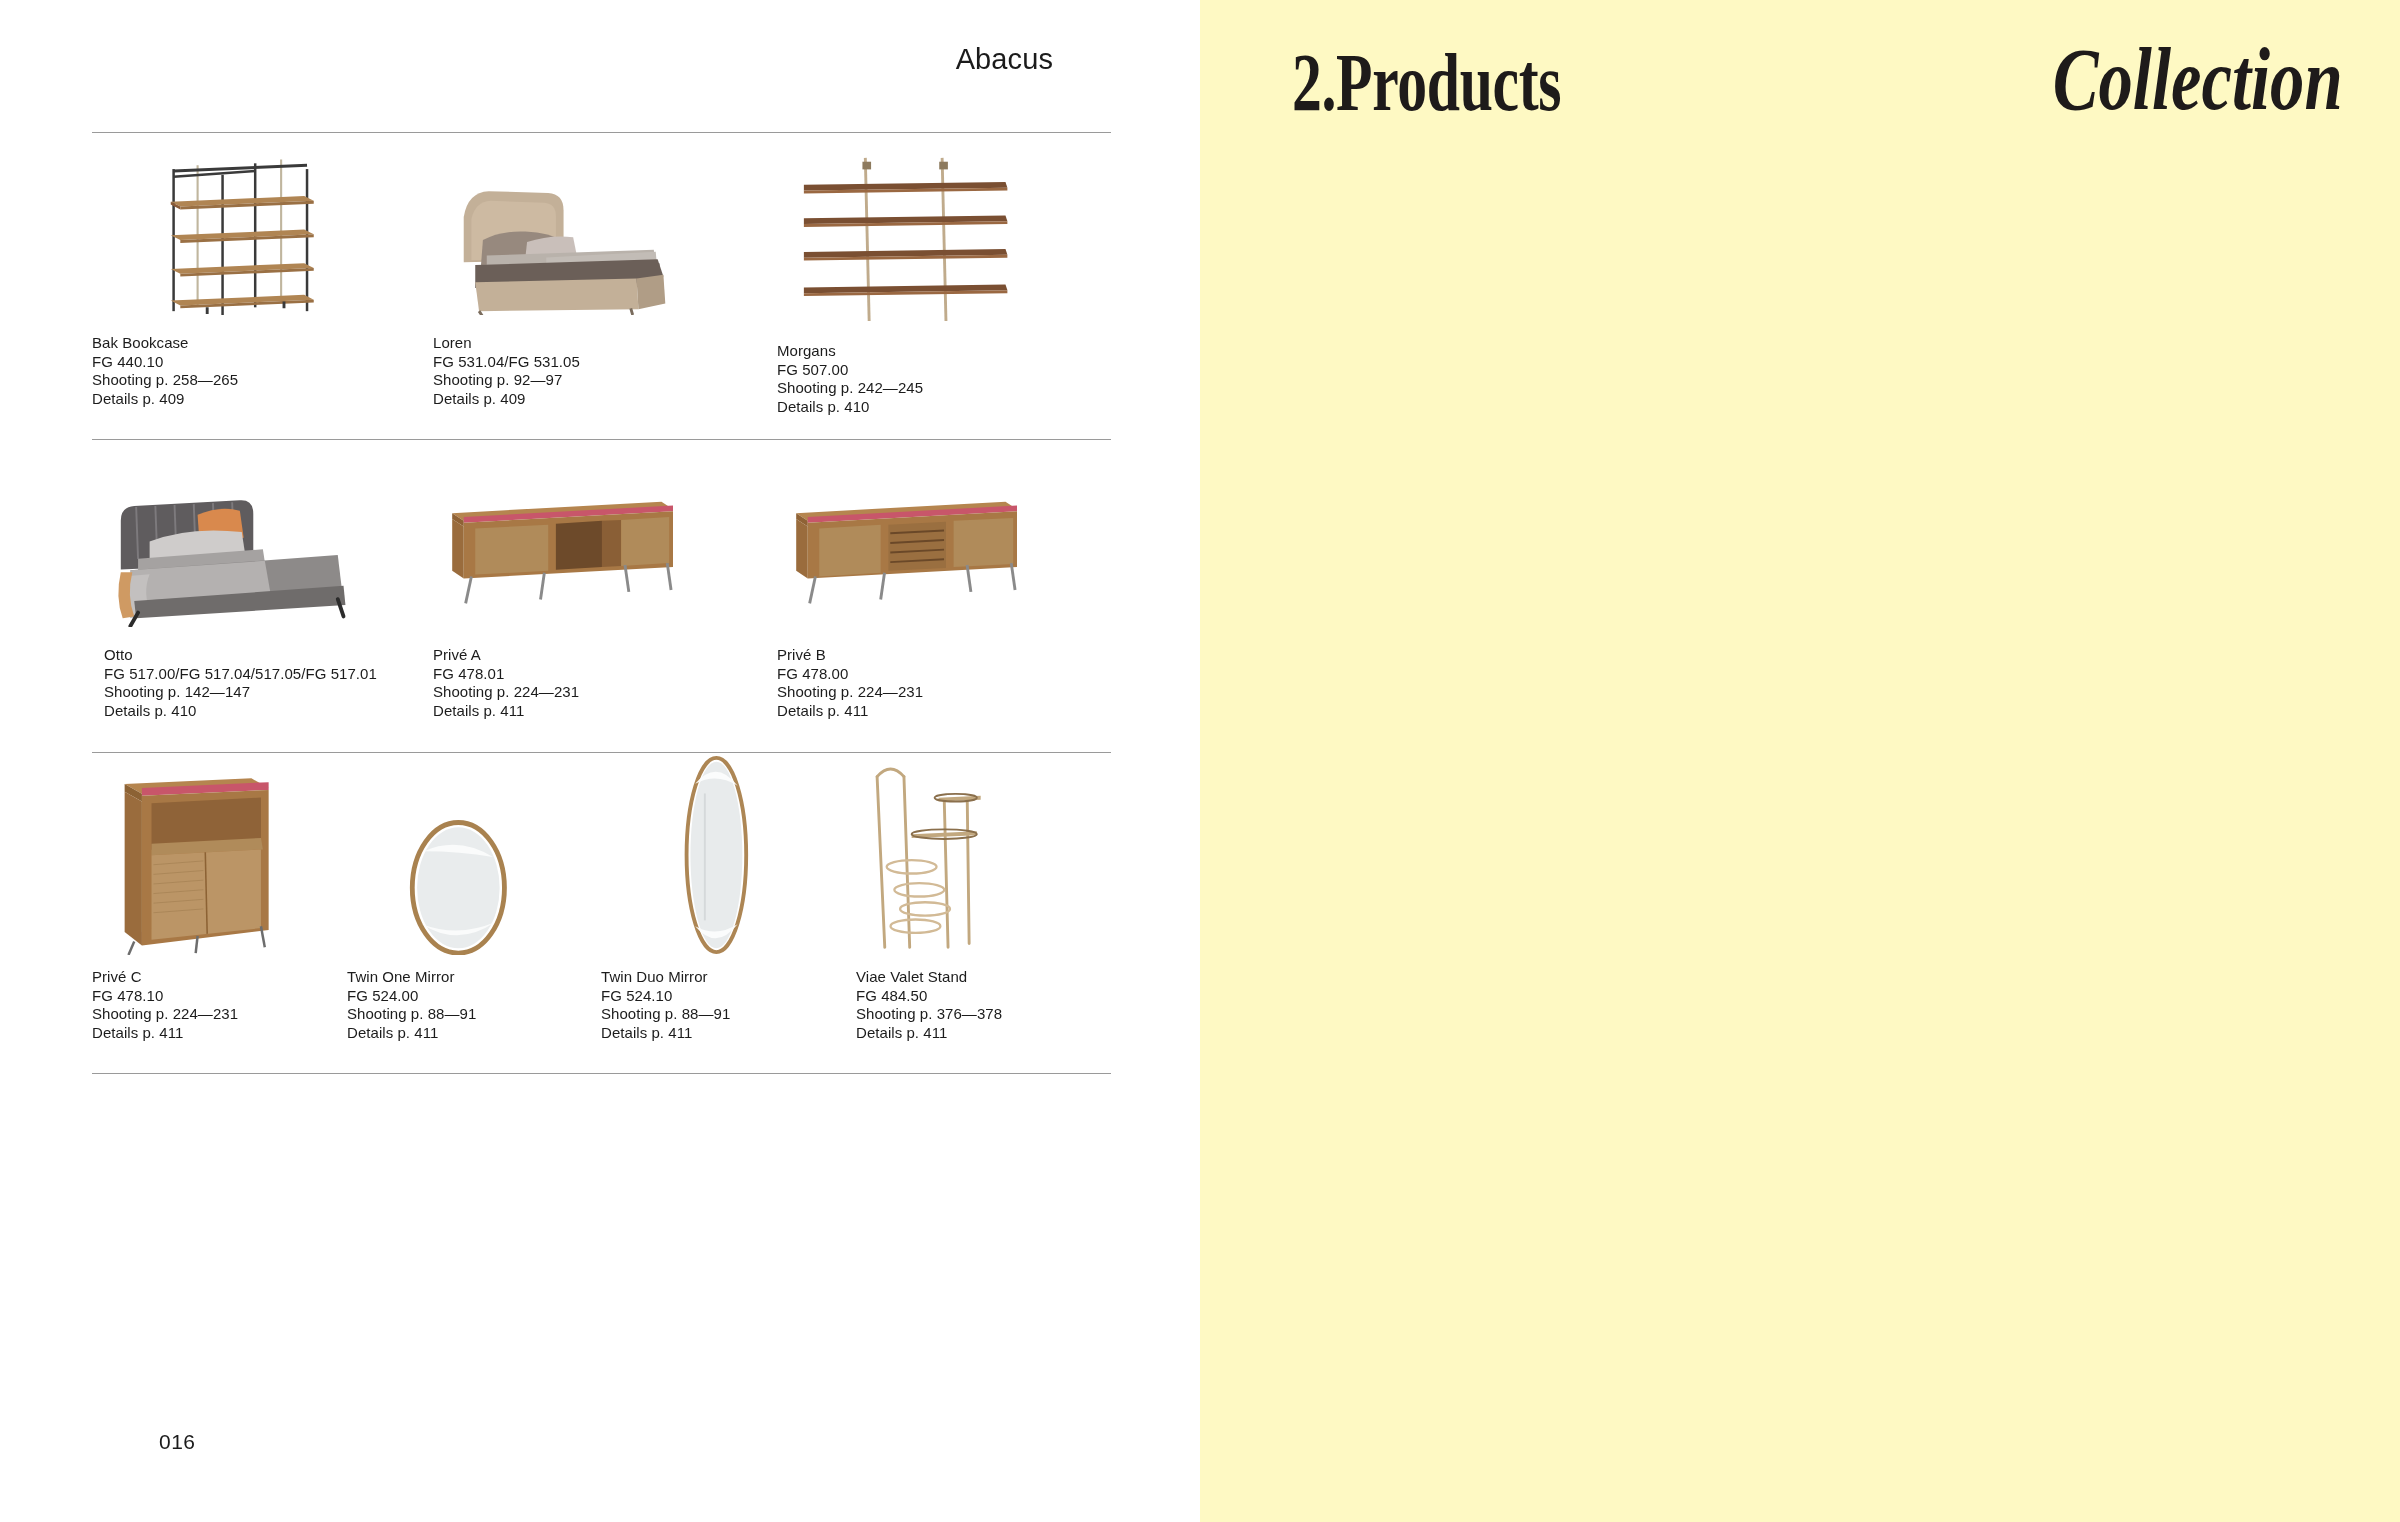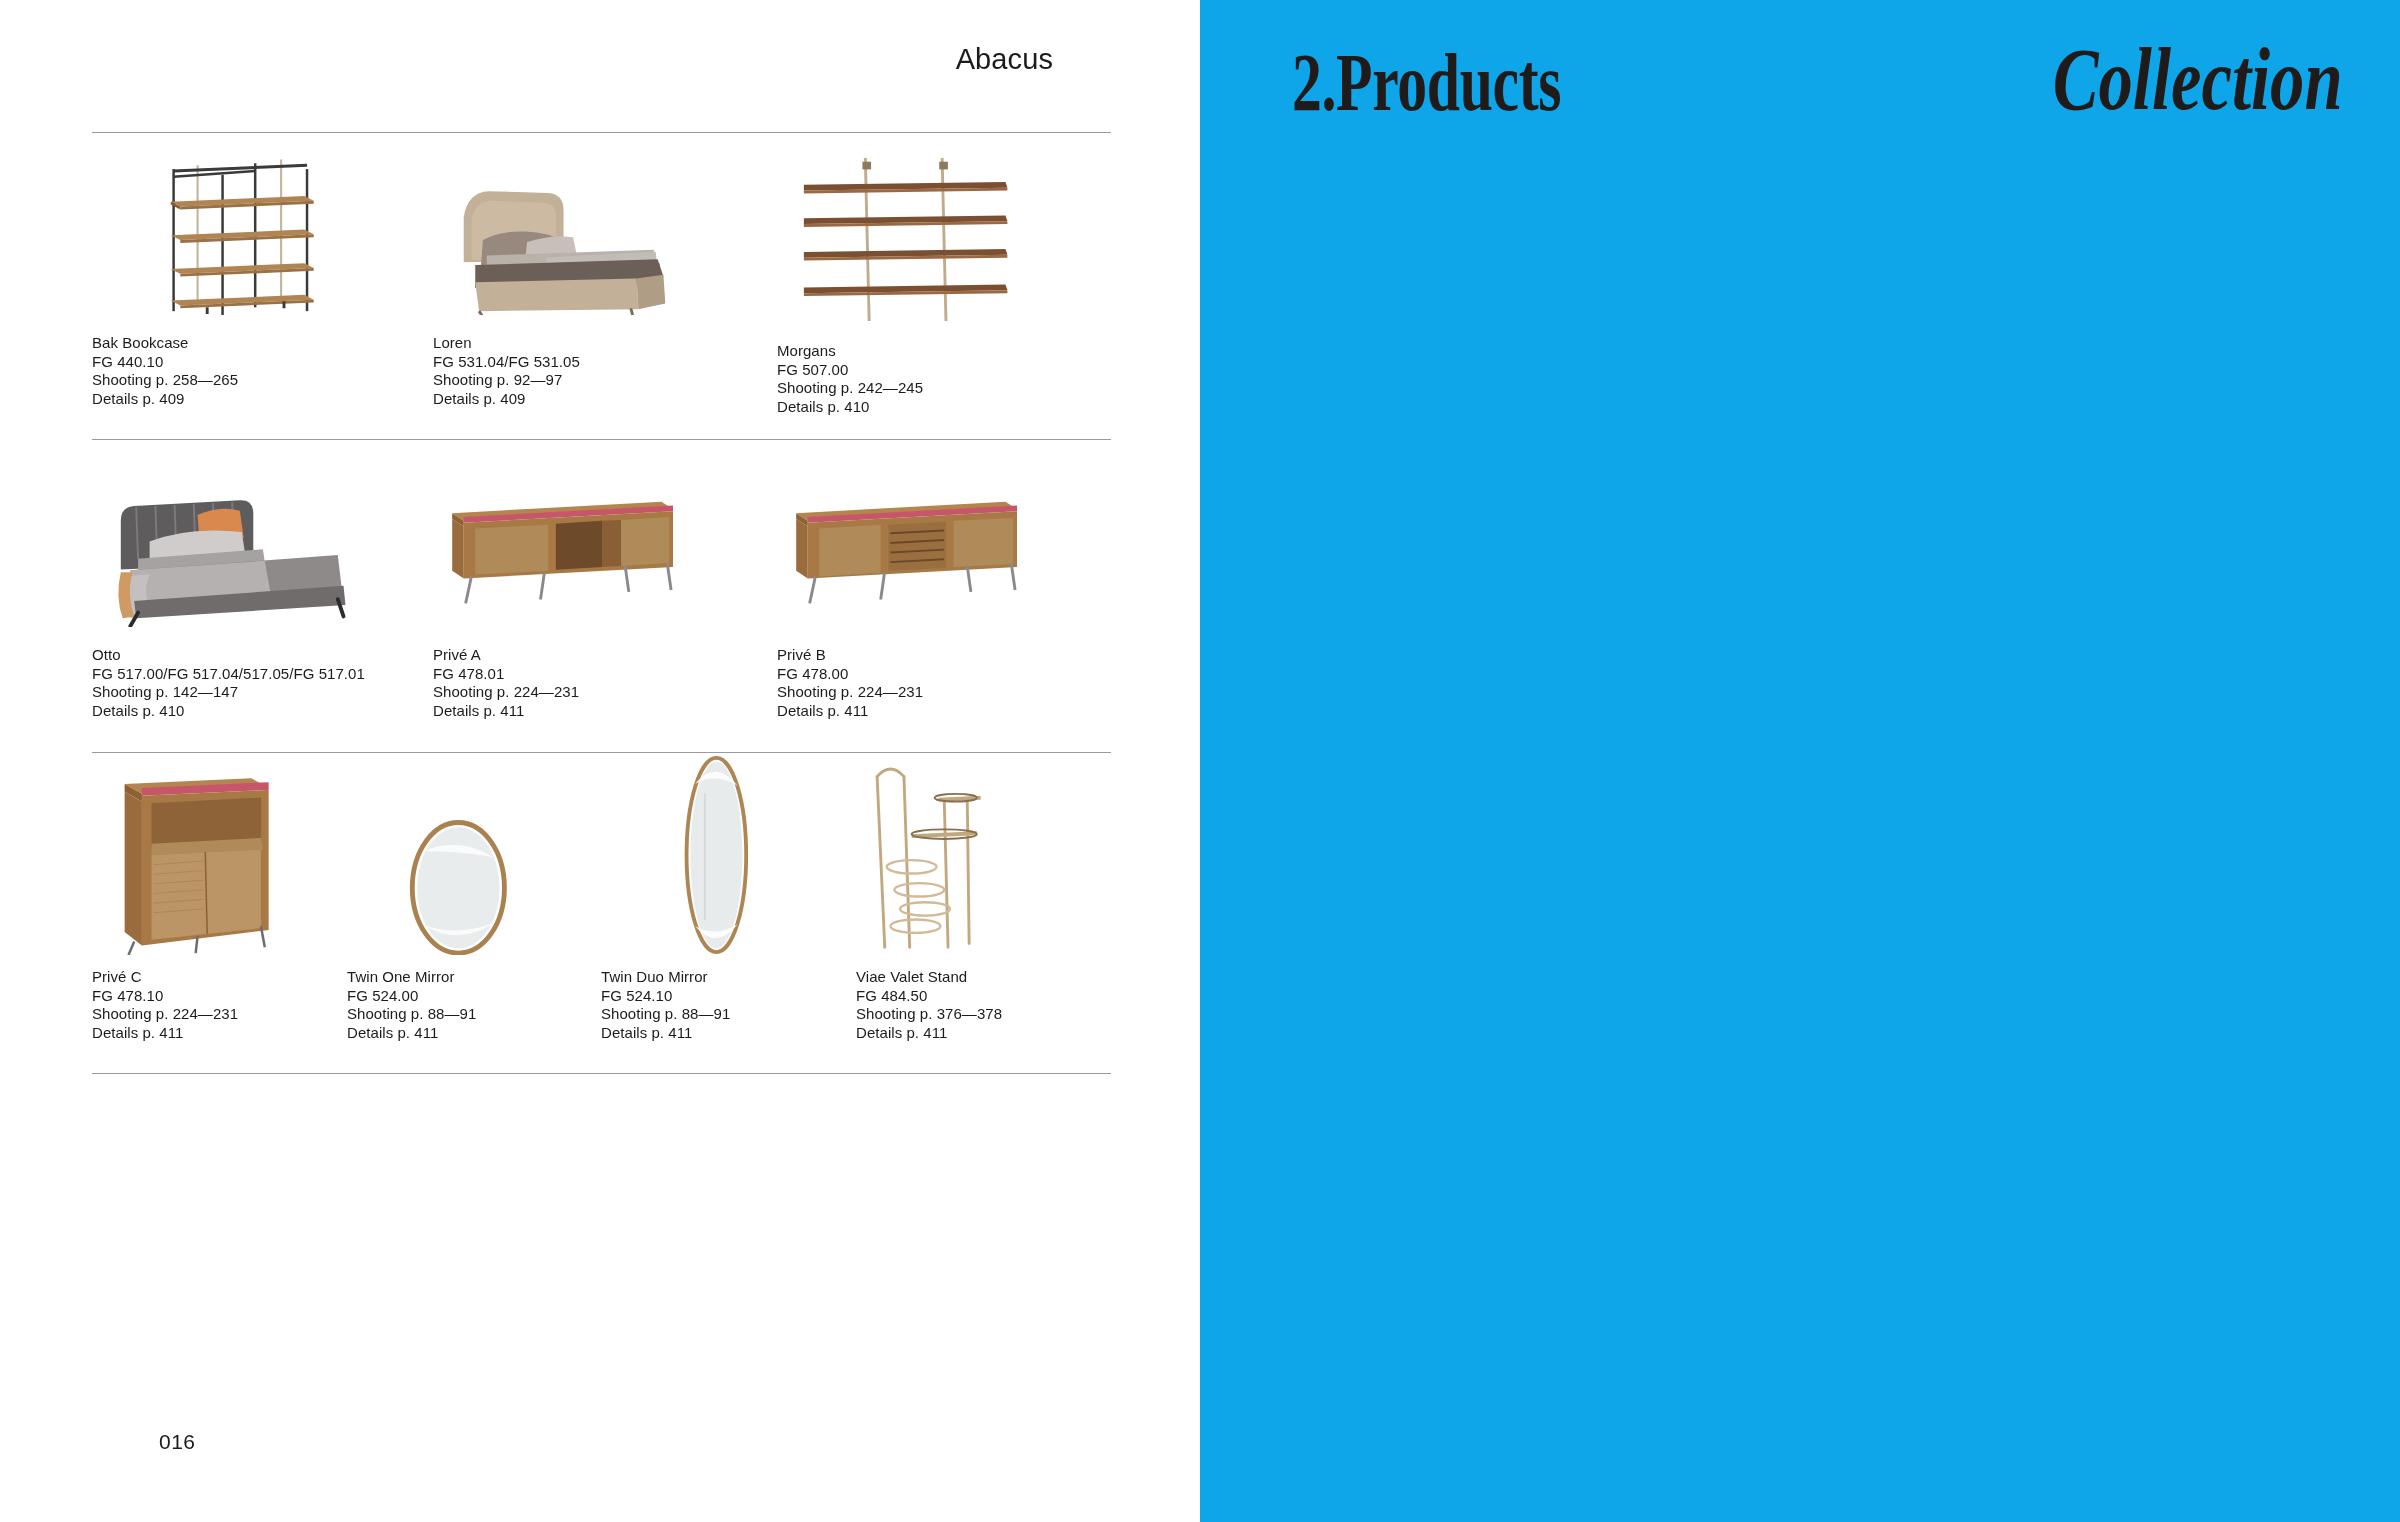--- a/index.html
+++ b/index.html
@@ -78,21 +78,21 @@
     color: #1b1b1b;
     letter-spacing: 0.5px;
   }
 
   
   .right-page {
     position: absolute;
     left: 1200px; top: 0;
     width: 1201px;
     height: 1523px;
-    background: #0ea5e9;
+    background: #fef9c3;
   }
   .rp-products {
     position: absolute;
     left: 92px;
     top: 34px;
     font-family: "Liberation Serif", serif;
     font-size: 83px;
     font-weight: 700;
     color: #1e1b1a;
     letter-spacing: -0.5px;
@@ -272,21 +272,21 @@
               <path d="M38 122 q-8 24 2 44 l22 -4 q-10 -22 -2 -42 Z" fill="#c3c0bf"></path>
               <path d="M30 118 q-6 26 2 48 l12 -2 q-8 -22 -2 -46 Z" fill="#cf9a63"></path>
               <path d="M44 148 L262 132 L264 152 L46 166 Z" fill="#6f6c6b"></path>
               <g stroke="#2b2b2b" stroke-width="4" fill="none" stroke-linecap="round">
                 <path d="M48 160 L40 174"></path>
                 <path d="M256 146 L262 164"></path>
               </g>
             </svg>
           </div>
         </div>
-        <div class="caption" style="top:204px;">
+        <div class="caption" style="top:204px;margin-left:12px;">
           <span class="ln">Otto</span>
           <span class="ln">FG 517.00/FG 517.04/517.05/FG 517.01</span>
           <span class="ln">Shooting p. 142—147</span>
           <span class="ln">Details p. 410</span>
         </div>
       </div>
 
       <div class="cell" style="left:341px;width:336px;">
         <div class="thumb" style="top:46px;height:125px;">
           <div class="art">

